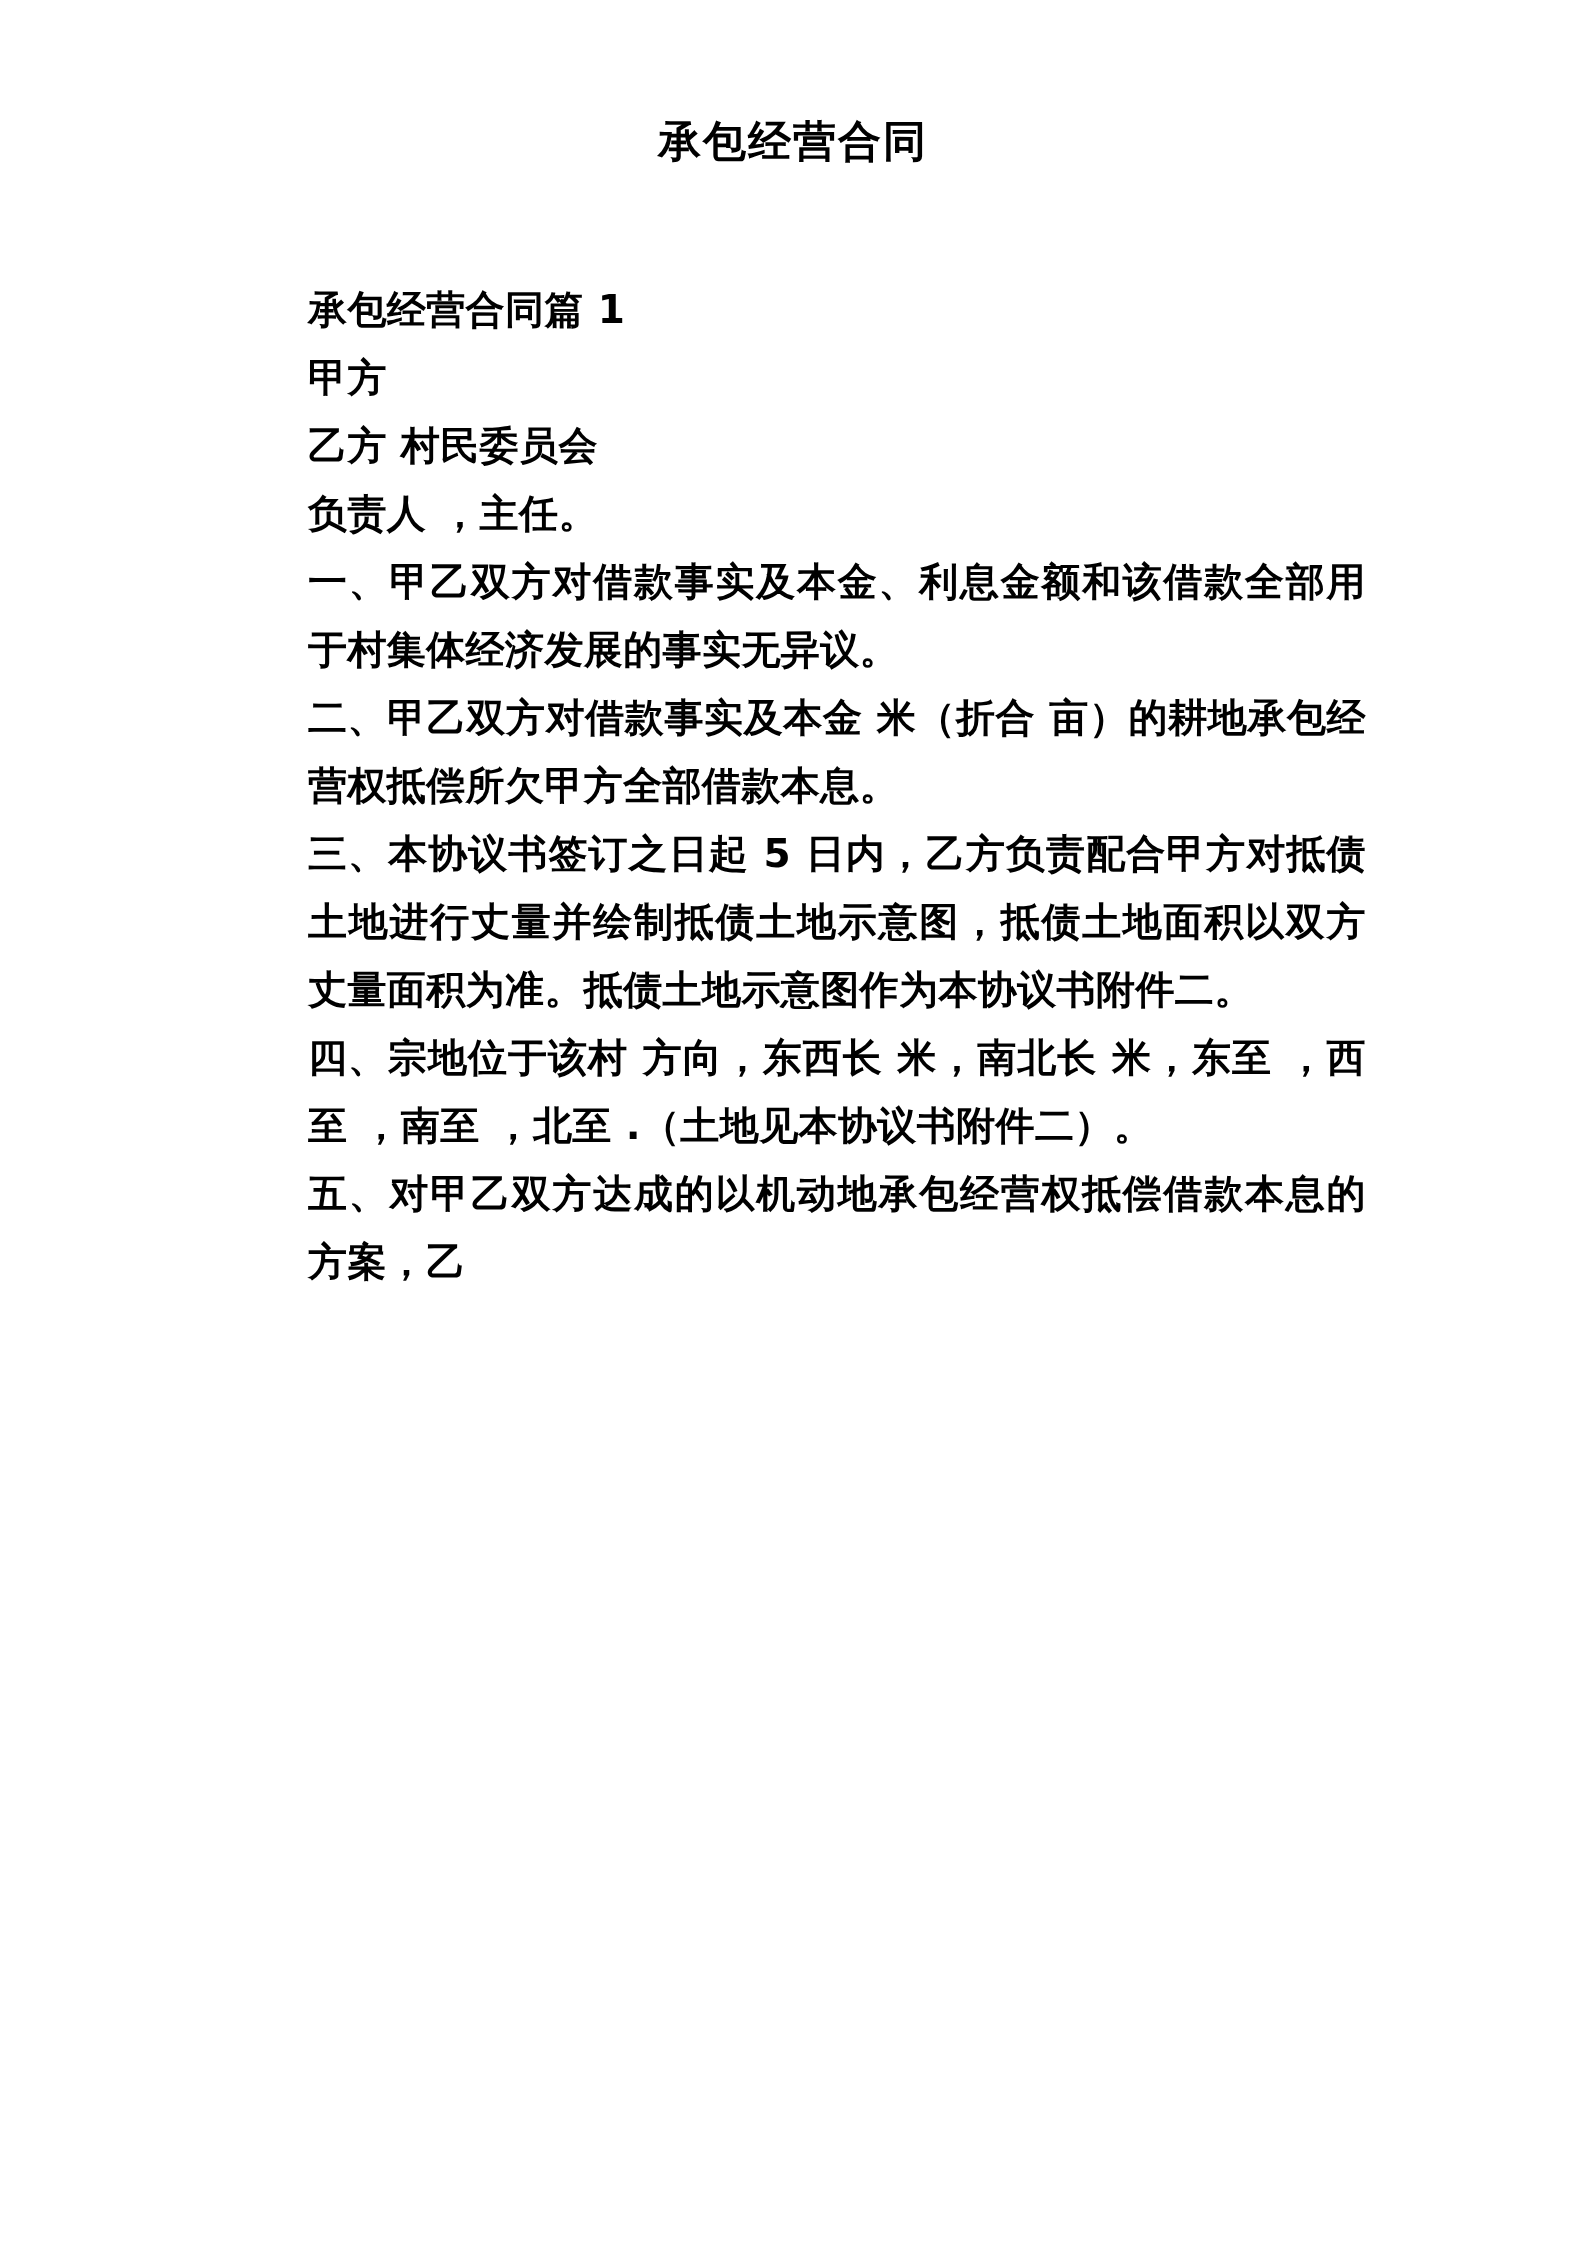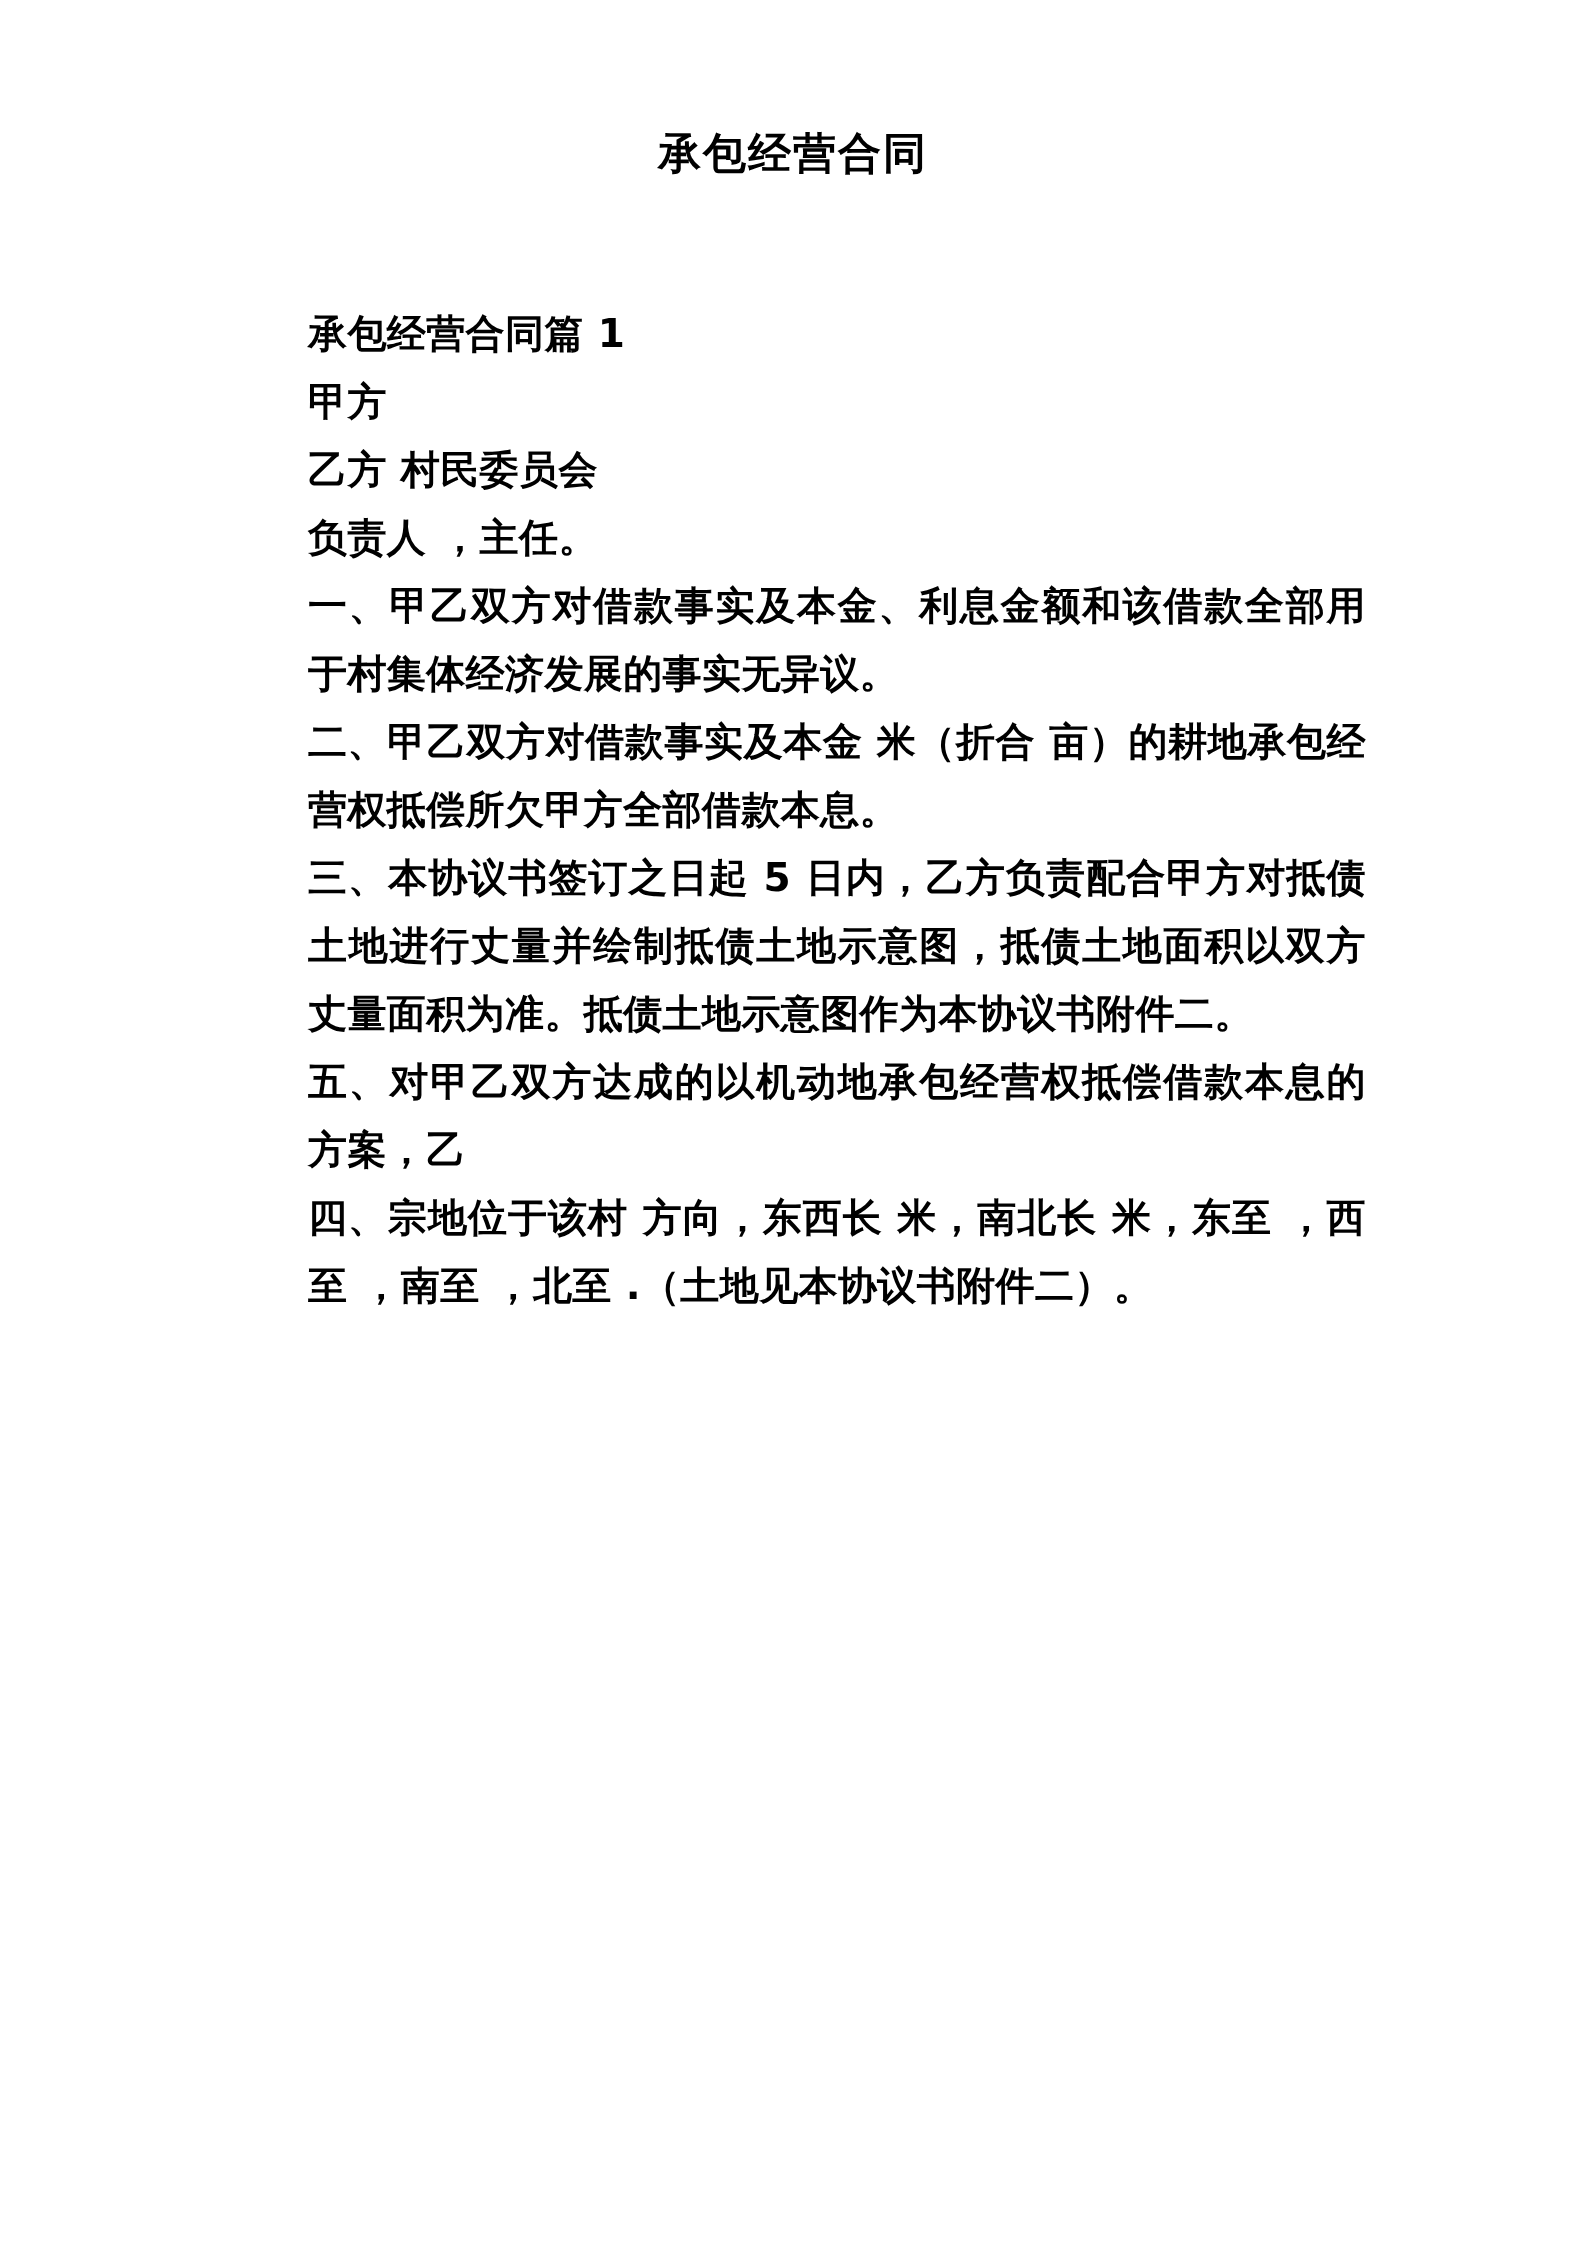--- a/index.html
+++ b/index.html
@@ -16,21 +16,21 @@
   }
   .page {
     position: relative;
     width: 1586px;
     height: 2244px;
     box-sizing: border-box;
     padding: 0;
     background: #ffffff;
   }
   .doc-title {
-    margin: 12px;
+    margin: 0;
     padding-top: 116px;
     text-align: center;
     font-size: 43px;
     font-weight: bold;
     letter-spacing: 2px;
     line-height: 1.2;
   }
   .body-block {
     margin: 0 auto;
     padding-top: 108px;
@@ -58,17 +58,17 @@
   <h1 class="doc-title">承包经营合同</h1>
 
   <div class="body-block">
     <p class="para">承包经营合同篇 1</p>
     <p class="para">甲方</p>
     <p class="para">乙方  村民委员会</p>
     <p class="para">负责人 ，主任。</p>
     <p class="para">一、甲乙双方对借款事实及本金、利息金额和该借款全部用于村集体经济发展的事实无异议。</p>
     <p class="para">二、甲乙双方对借款事实及本金 米（折合 亩）的耕地承包经营权抵偿所欠甲方全部借款本息。</p>
     <p class="para">三、本协议书签订之日起 5 日内，乙方负责配合甲方对抵债土地进行丈量并绘制抵债土地示意图，抵债土地面积以双方丈量面积为准。抵债土地示意图作为本协议书附件二。</p>
+    <p class="para">四、宗地位于该村 方向，东西长 米，南北长 米，东至 ，西至 ，南至 ，北至 .（土地见本协议书附件二）。</p>
     <p class="para">五、对甲乙双方达成的以机动地承包经营权抵偿借款本息的方案，乙</p>
-    <p class="para">四、宗地位于该村 方向，东西长 米，南北长 米，东至 ，西至 ，南至 ，北至 .（土地见本协议书附件二）。</p>
   </div>
 
 </div>
 
 </body></html>

